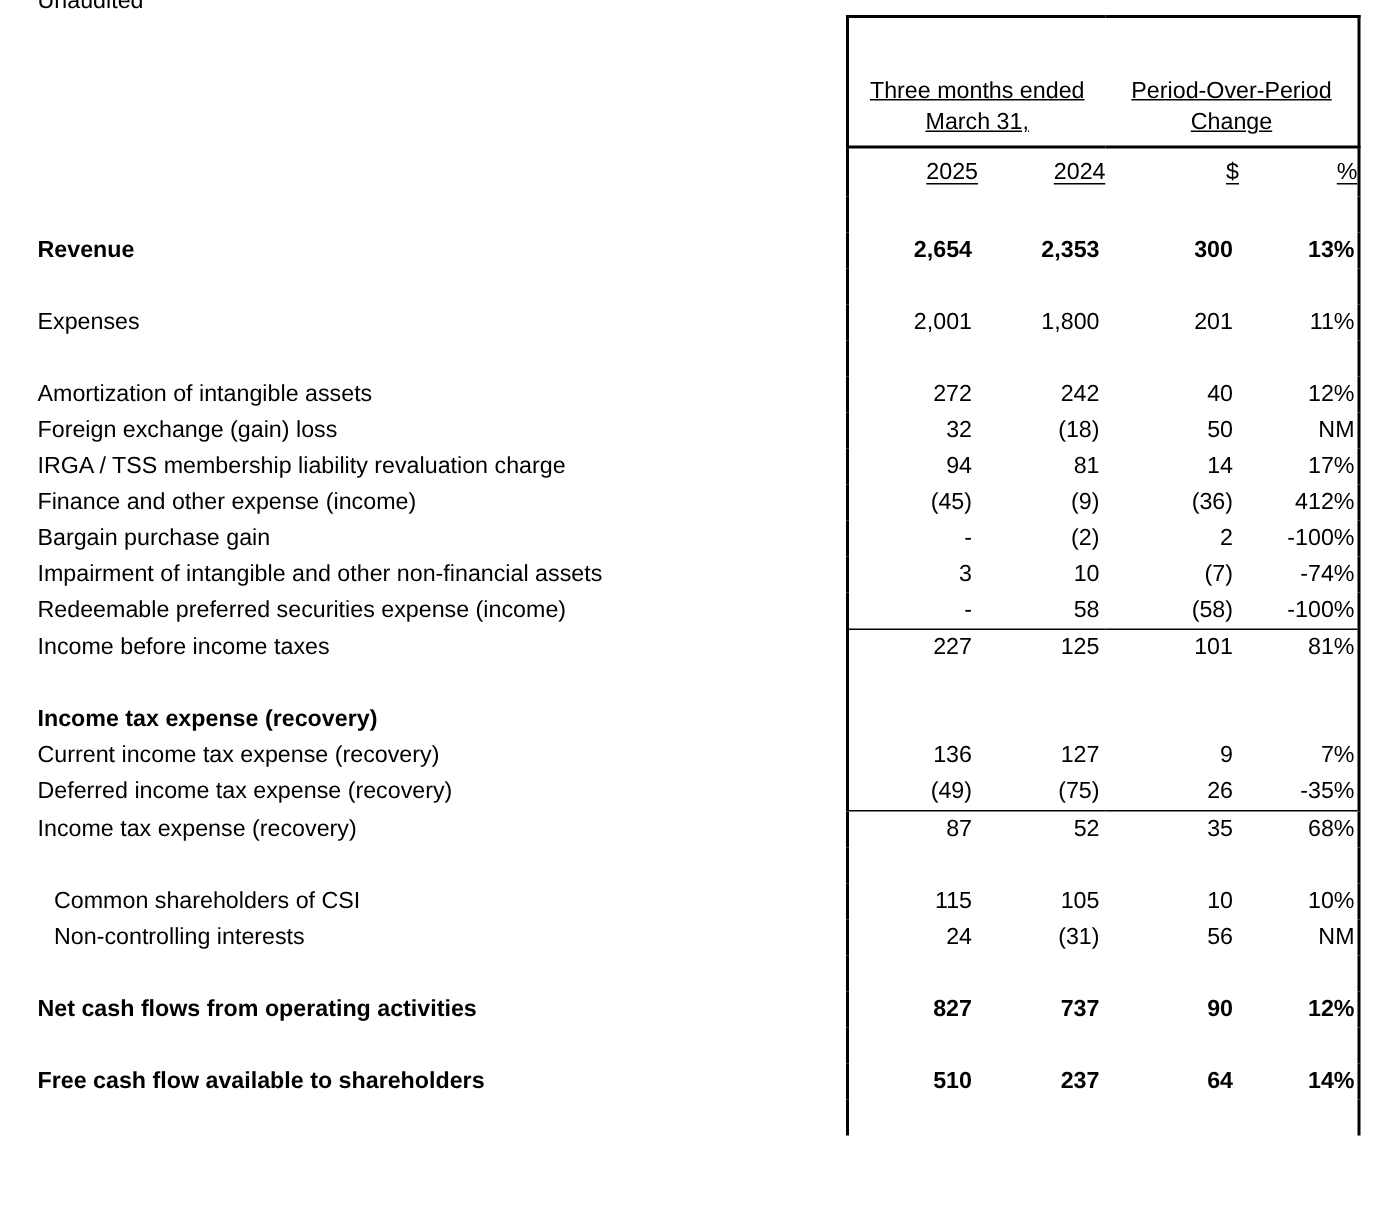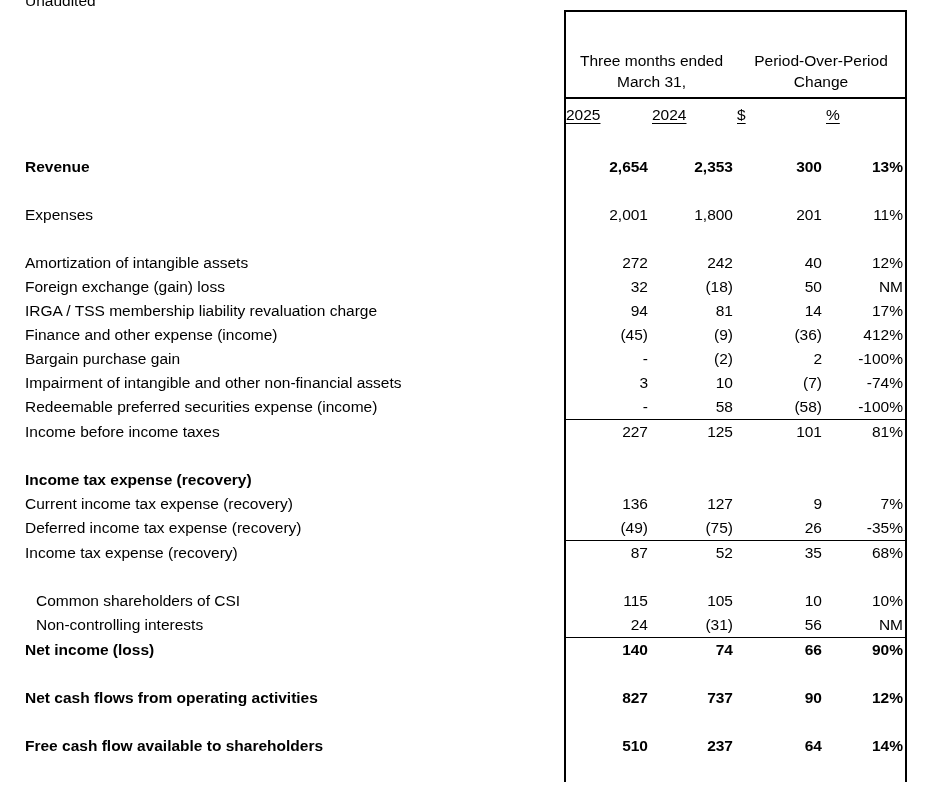--- a/index.html
+++ b/index.html
@@ -43,26 +43,27 @@
   
   tr.hdr-group th {
     height: 81px;
     border-top: 2px solid #000;
     border-bottom: 2px solid #000;
     text-align: center;
     white-space: pre-line;
     vertical-align: bottom;
     padding-bottom: 4px;
     line-height: 1.4;
+    text-decoration: underline;
   }
   tr.hdr-group td.corner { border: none; }
   
   tr.hdr-cols th {
     height: 32px;
-    text-align: left;
+    text-align: right;
     vertical-align: middle;
   }
   tr.hdr-cols .u { text-decoration: underline; text-underline-offset: 3px; }
   
   td.label { text-align: left; padding-left: 25px; }
   td.label.indent { padding-left: 36px; }
   td.v { text-align: right; padding-right: 4px; }
   td.v.pct { padding-right: 2px; }
   tr.topline td.v { border-top: 1.5px solid #000; margin-left: 44px; }
   tr.bold td { font-weight: bold; }
@@ -237,27 +238,20 @@
         <td class="v">10</td>
         <td class="v pct box-r">10%</td>
       </tr>
       <tr>
         <td class="label indent">Non-controlling interests</td>
         <td class="v box-l">24</td>
         <td class="v">(31)</td>
         <td class="v">56</td>
         <td class="v pct box-r">NM</td>
       </tr>
-      <tr class="topline bold">
-        <td class="label">Net income (loss)</td>
-        <td class="v box-l">140</td>
-        <td class="v">74</td>
-        <td class="v">66</td>
-        <td class="v pct box-r">90%</td>
-      </tr>
       <tr>
         <td class="label"></td>
         <td class="v box-l"></td>
         <td class="v"></td>
         <td class="v"></td>
         <td class="v pct box-r"></td>
       </tr>
       <tr class="bold">
         <td class="label">Net cash flows from operating activities</td>
         <td class="v box-l">827</td>

